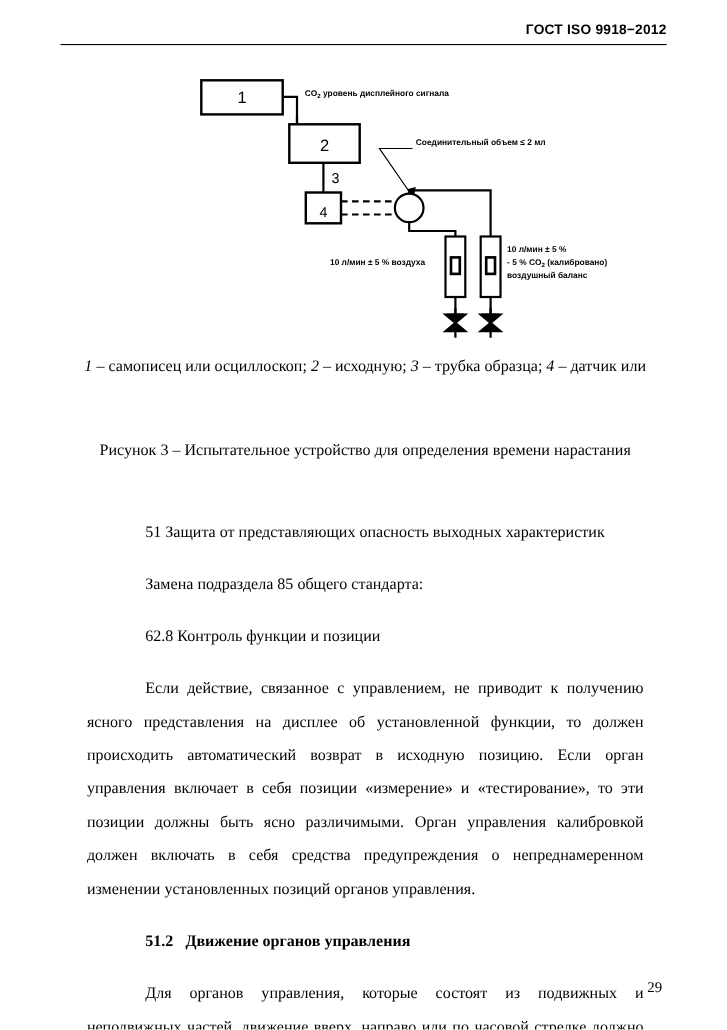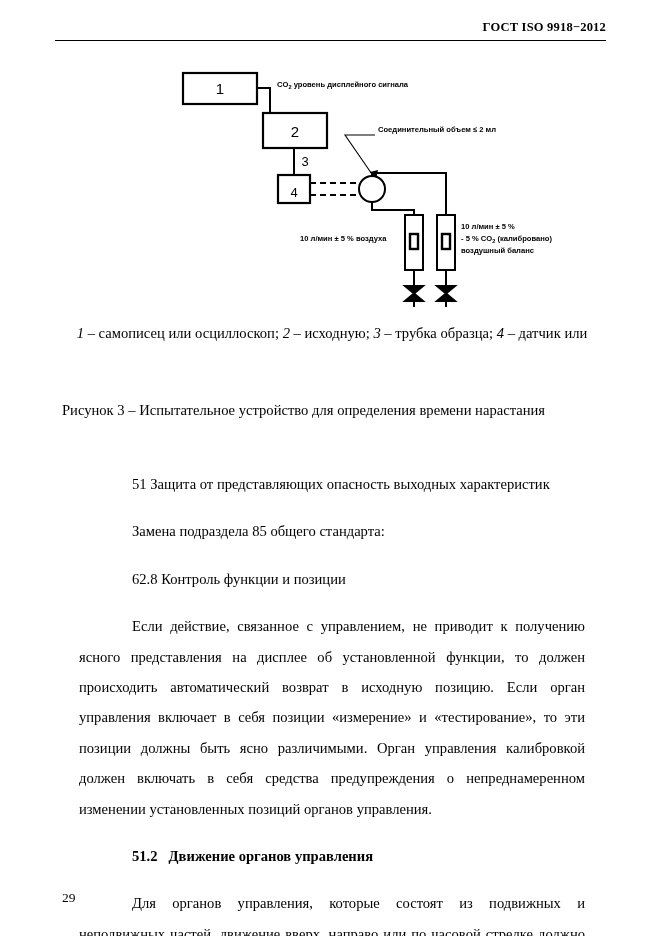--- a/index.html
+++ b/index.html
@@ -16,21 +16,21 @@
     overflow: hidden;
   }
 
   
   .page-header {
     position: absolute;
     top: 20px;
     left: 55px;
     right: 55px;
     text-align: right;
-    font-family: Liberation Serif, serif;
+    font-family: Liberation Sans, sans-serif;
     font-weight: bold;
     font-size: 12.5px;
     letter-spacing: 0.2px;
   }
   .header-rule {
     position: absolute;
     top: 40px;
     left: 55px;
     right: 55px;
     height: 1px;
@@ -60,20 +60,21 @@
   .legend .ln { display: block; }
   .legend i { font-style: italic; }
 
   .fig-caption {
     position: absolute;
     top: 398px;
     left: 62px;
     width: 540px;
     font-size: 14.6px;
     line-height: 24px;
+    text-align: center;
   }
 
   .body-text {
     position: absolute;
     top: 452px;
     left: 62px;
     width: 540px;
     font-size: 14.6px;
     line-height: 30.4px;
   }
@@ -98,20 +99,21 @@
   .sub-head .gap {
     display: inline-block;
     width: 11px;
   }
 
   .page-number {
     position: absolute;
     top: 890px;
     left: 62px;
     width: 540px;
+    text-align: right;
     font-size: 13.5px;
   }
 
   
   .dlabel {
     font-family: "Liberation Sans", sans-serif;
     font-size: 7.6px;
     font-weight: bold;
     fill: #000000;
   }

